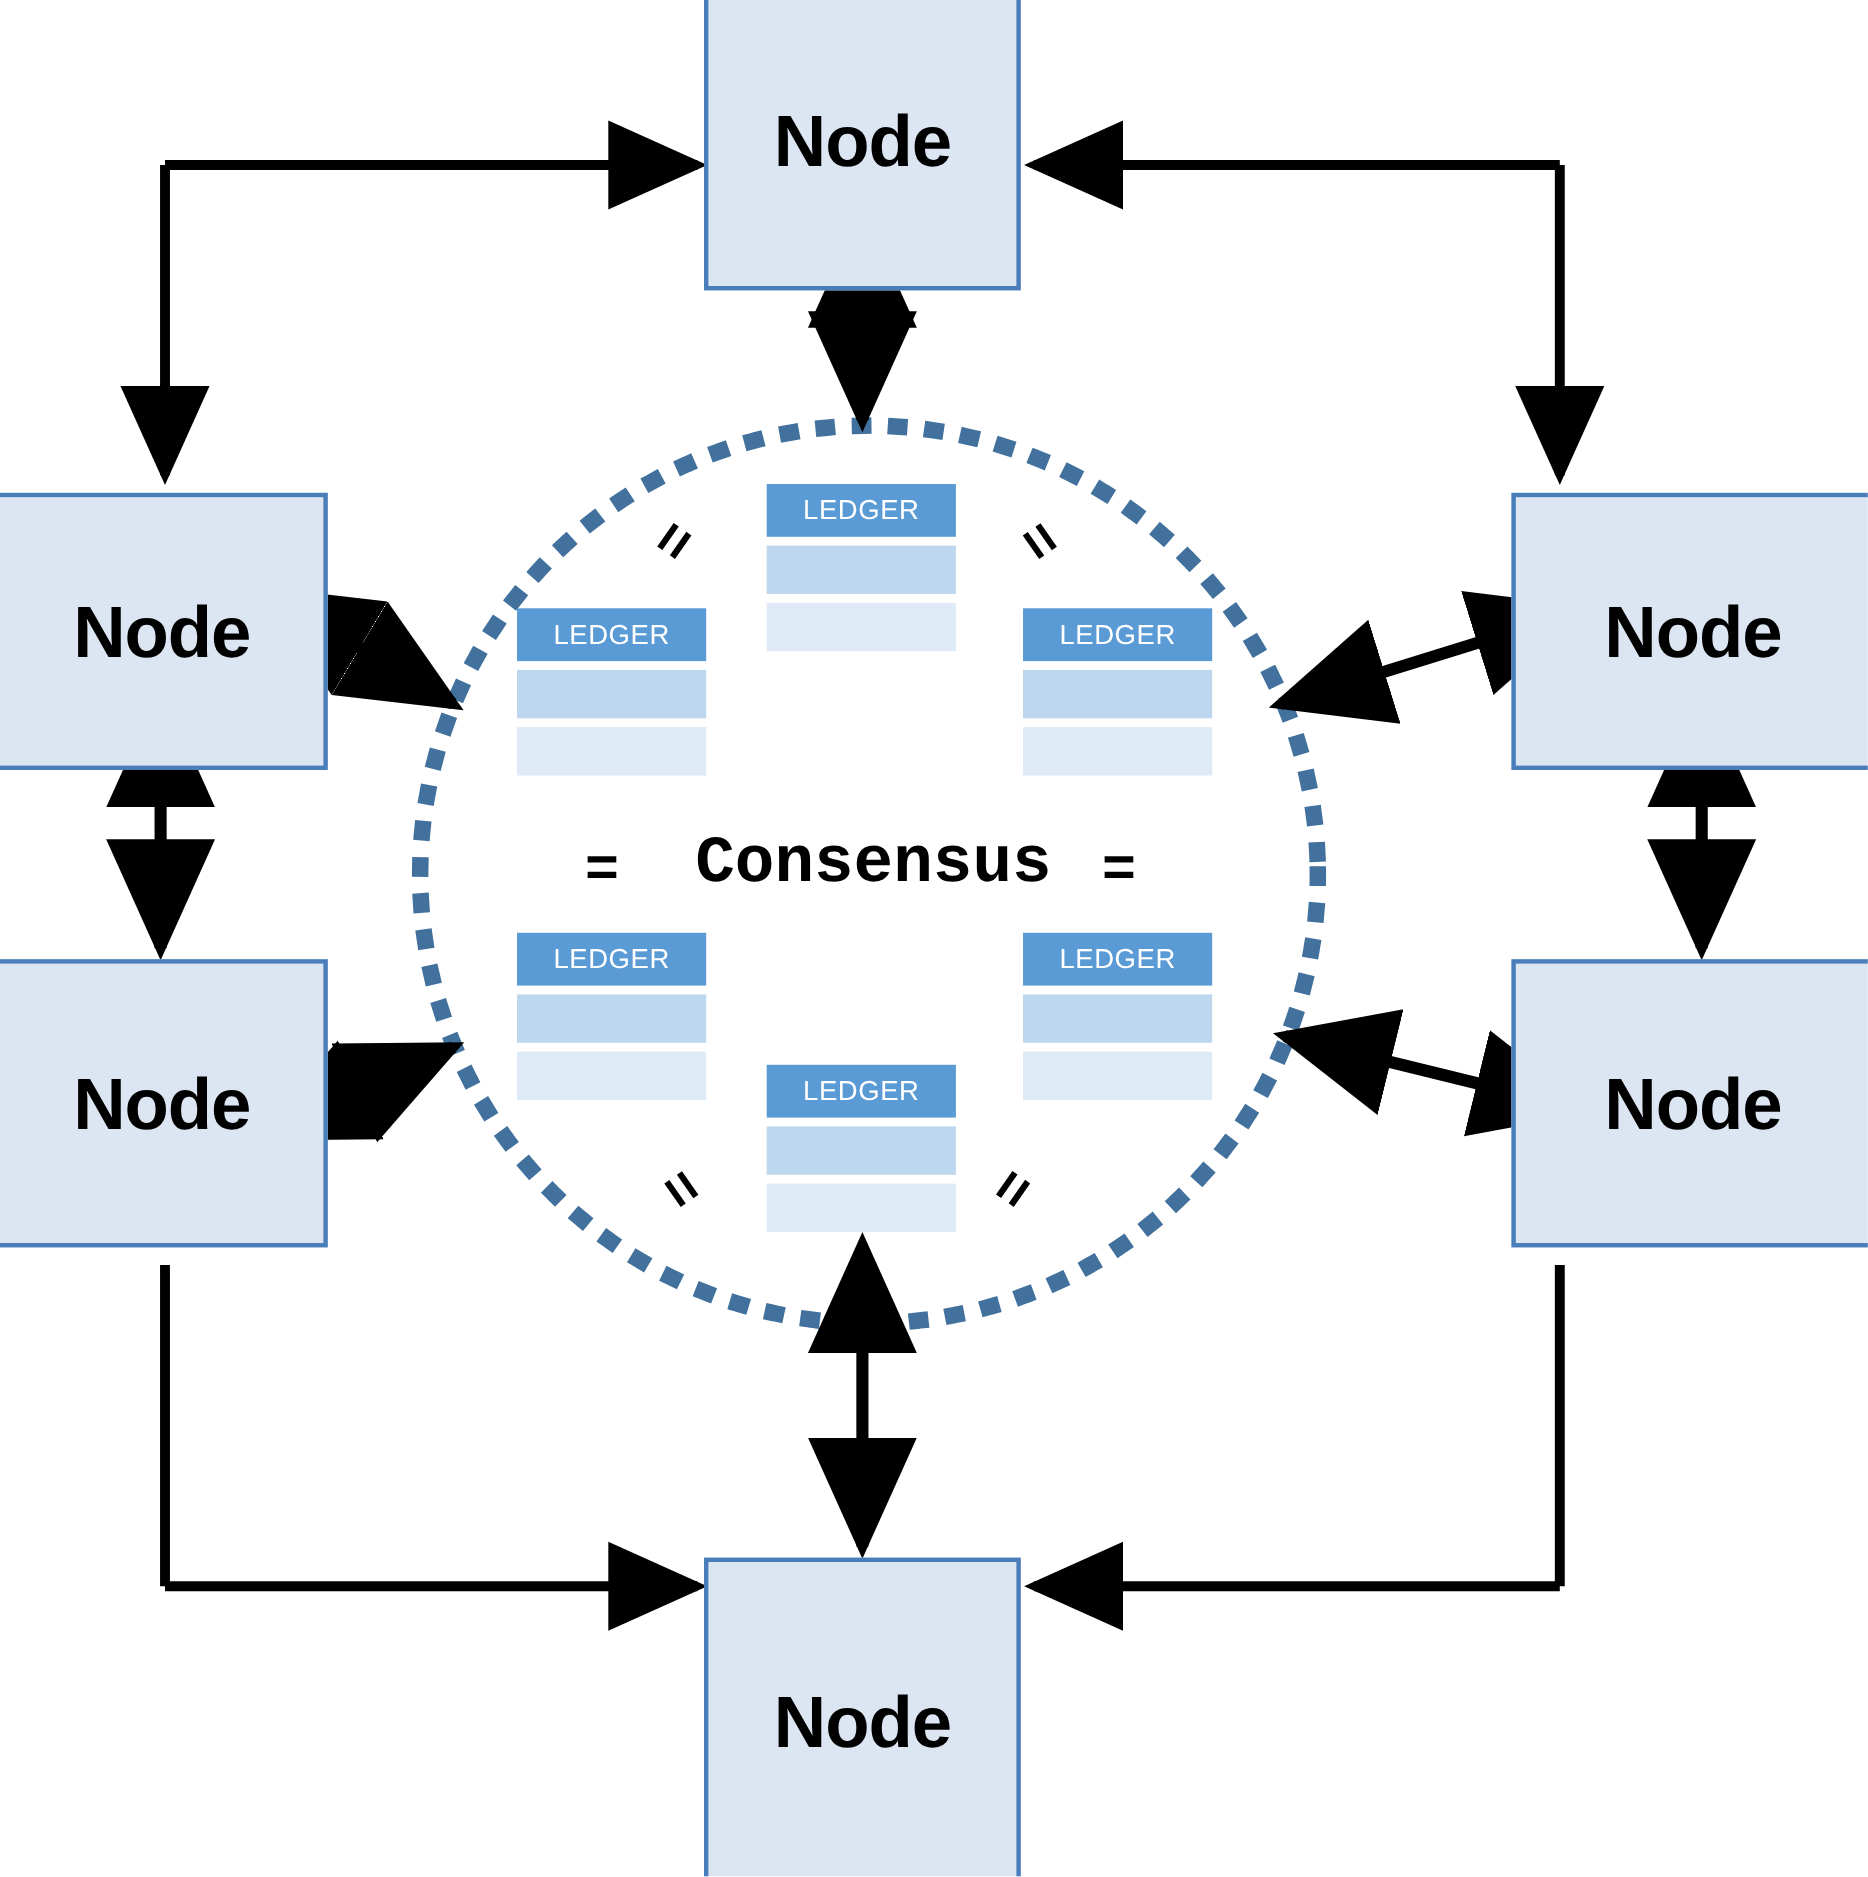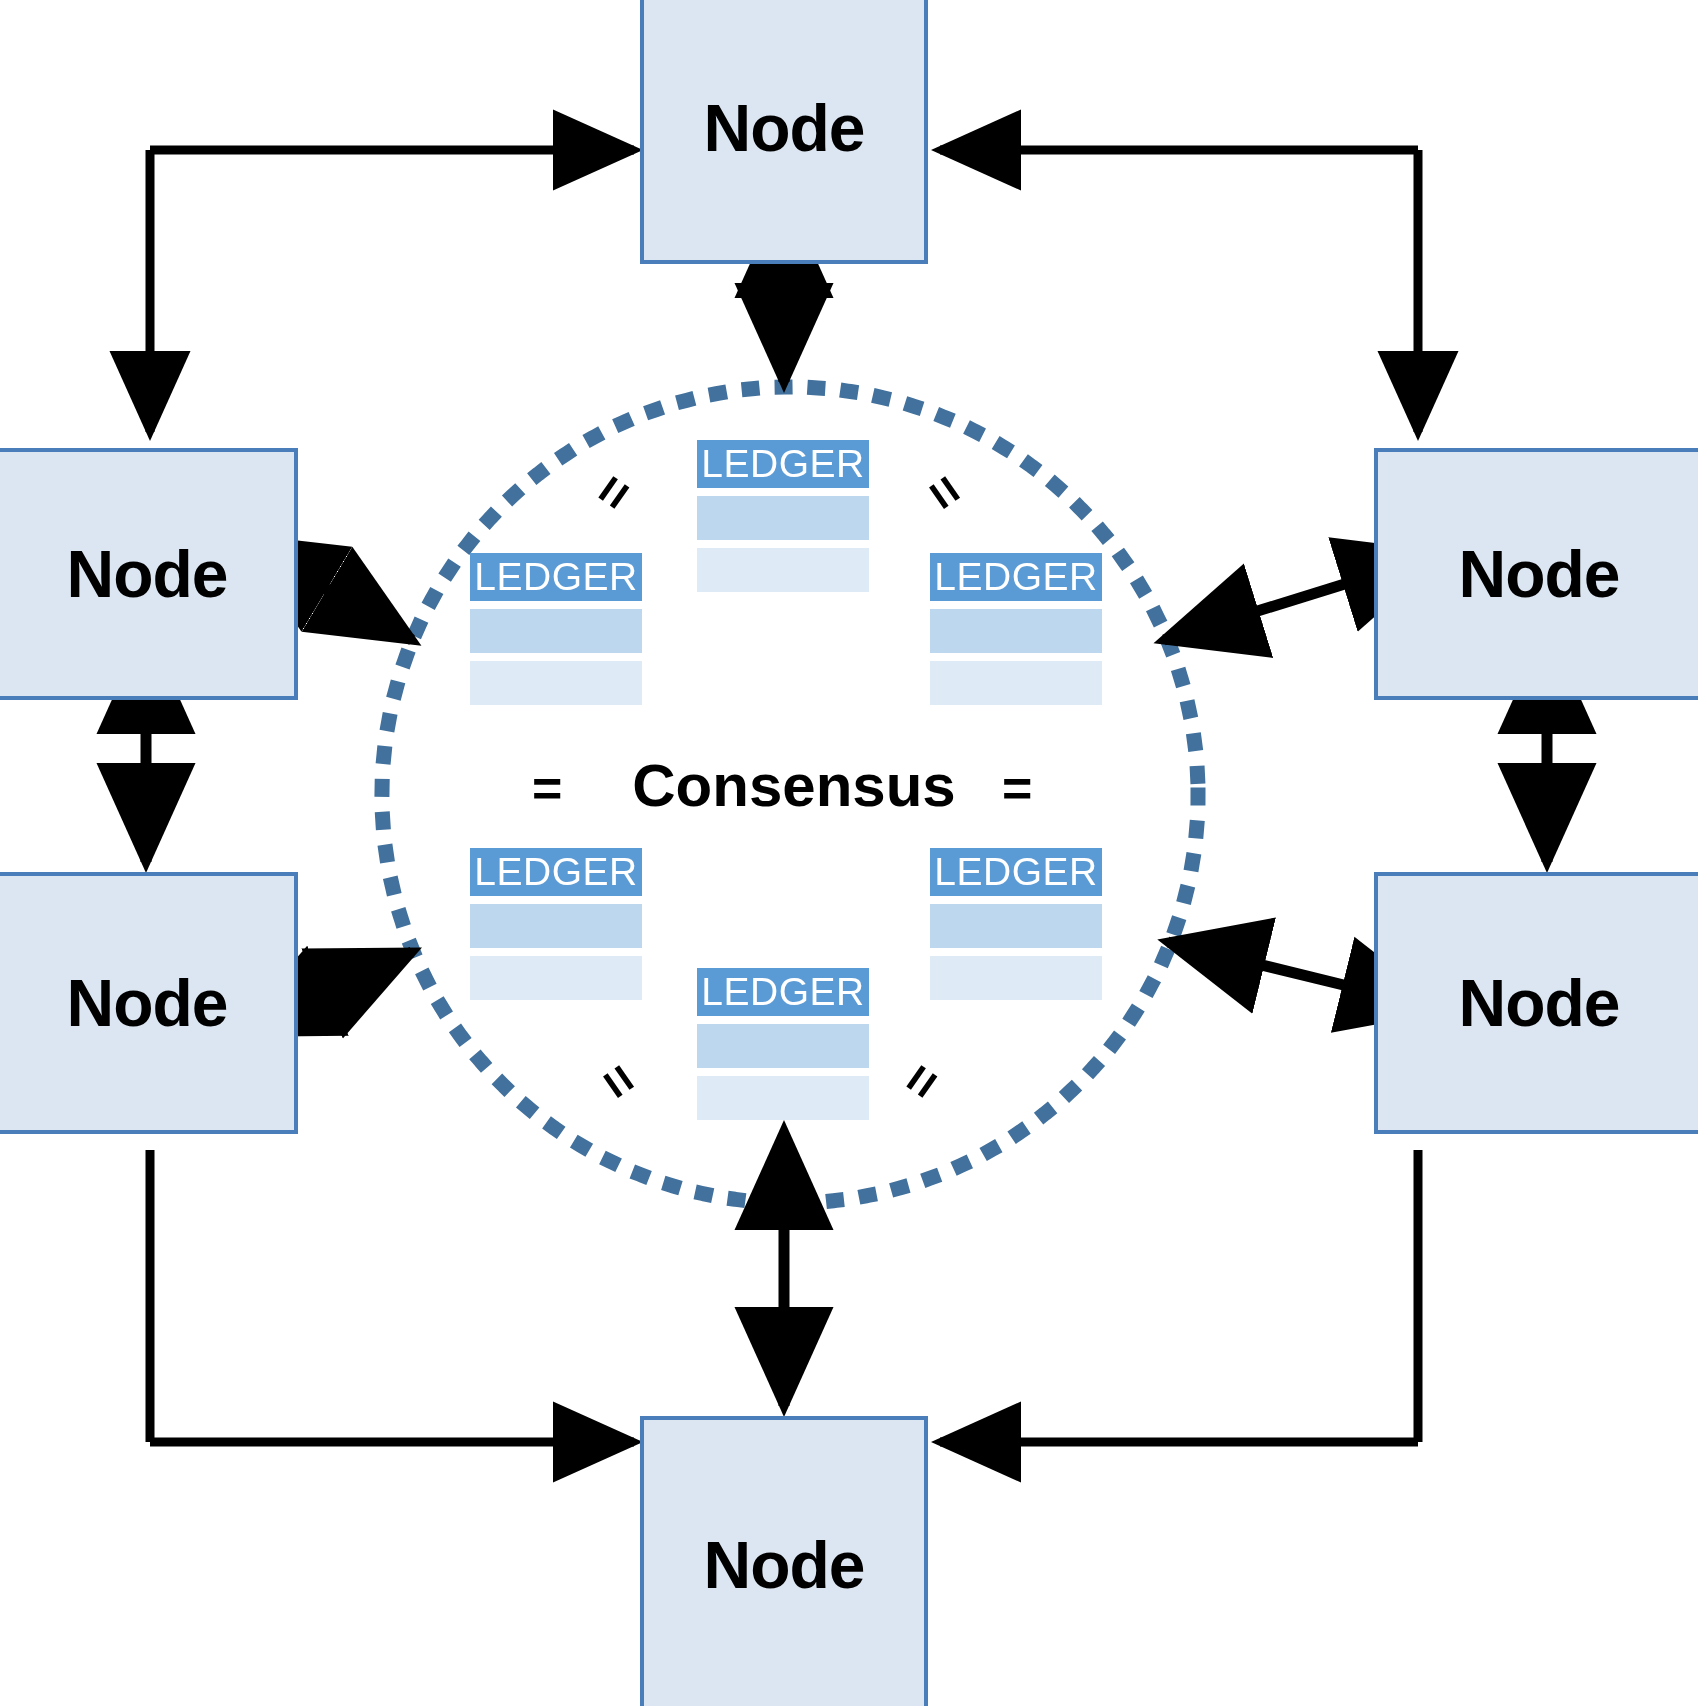--- a/index.html
+++ b/index.html
@@ -52,21 +52,21 @@
 
   
   .ledger {
     position: absolute;
     width: 172px;
   }
   .ledger-header {
     background: #5B9BD5;
     color: #ffffff;
     font-family: "Liberation Sans", sans-serif;
-    font-size: 39px;
+    font-size: 25px;
     letter-spacing: 0.5px;
     text-align: center;
     height: 48px;
     line-height: 48px;
     box-sizing: border-box;
   }
   .ledger-row {
     height: 44px;
     margin-top: 8px;
   }
@@ -97,21 +97,21 @@
   #eq-bl { left: 604px;  top: 1055px; transform: rotate(55deg);  }
   #eq-br { left: 906px;  top: 1055px; transform: rotate(-55deg); }
 
   
   #consensus {
     position: absolute;
     left: 608px;
     top: 756px;
     width: 372px;
     text-align: center;
-    font-family: Liberation Sans, sans-serif;
+    font-family: Liberation Mono, monospace;
     font-weight: bold;
     font-size: 60px;
     color: #000000;
     line-height: 1;
   }
 </style>
 </head>
 <body>
 
 <div id="canvas">

